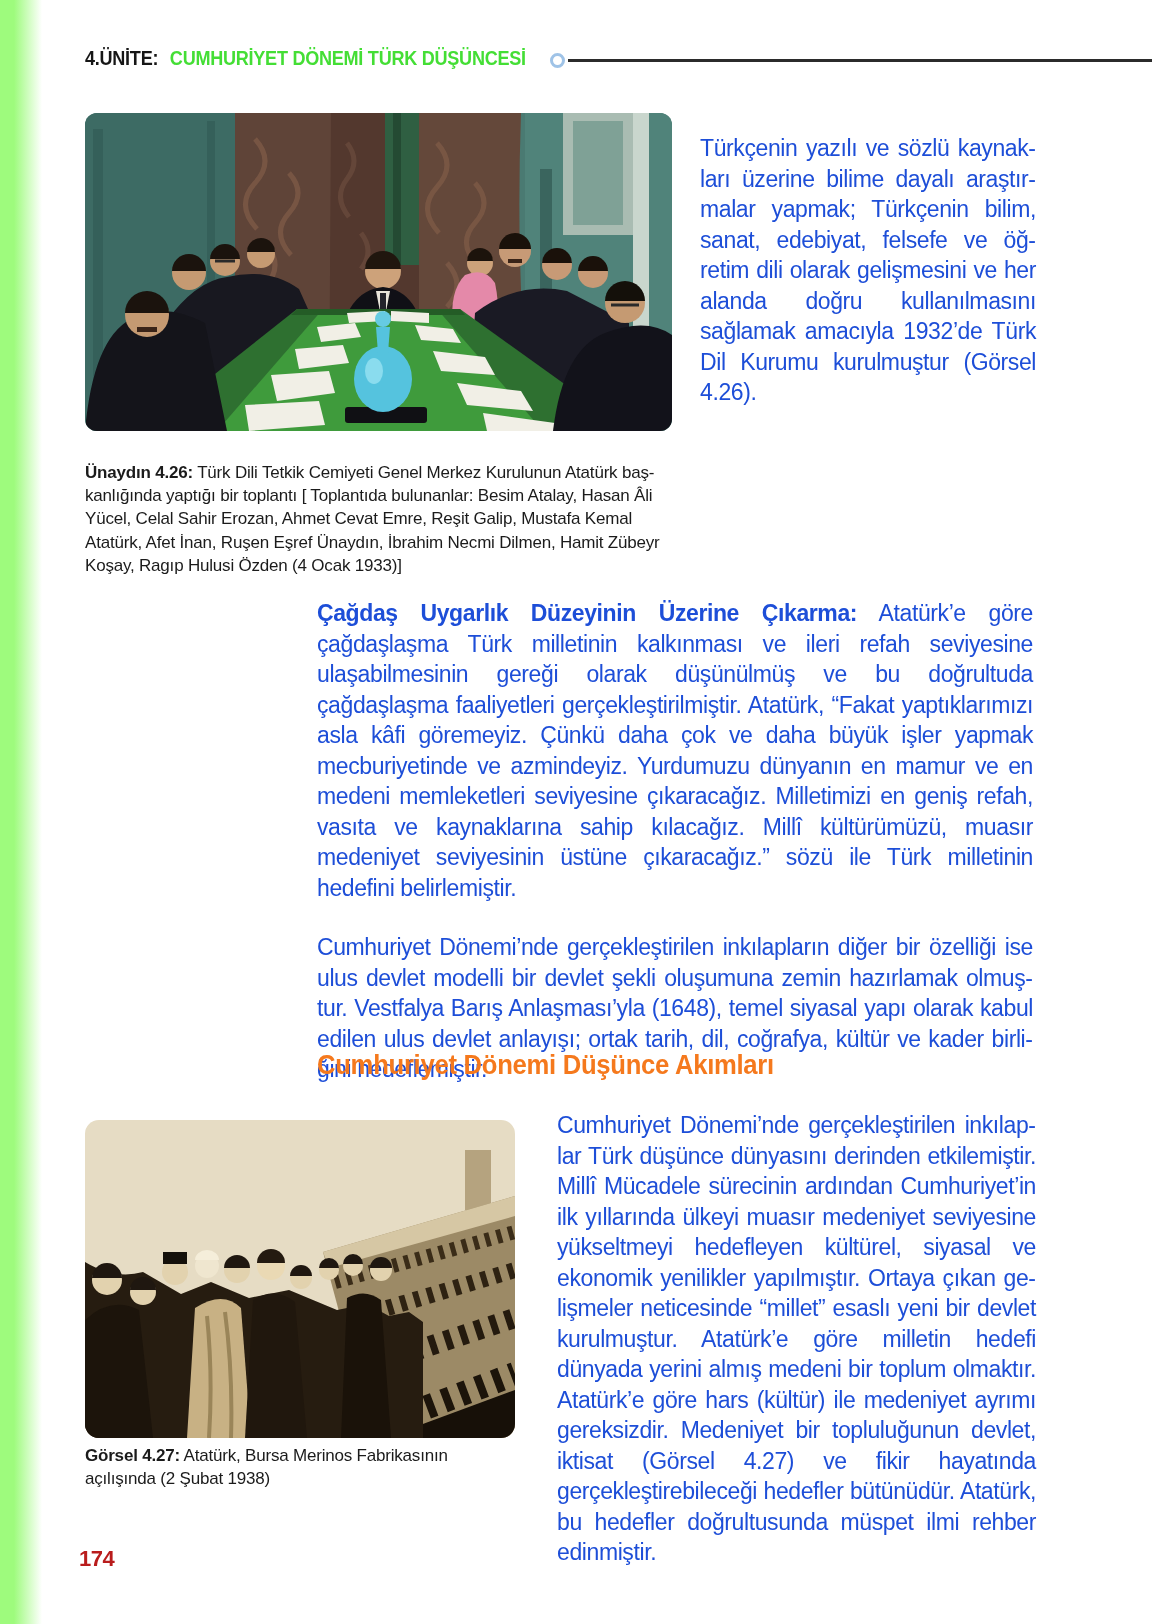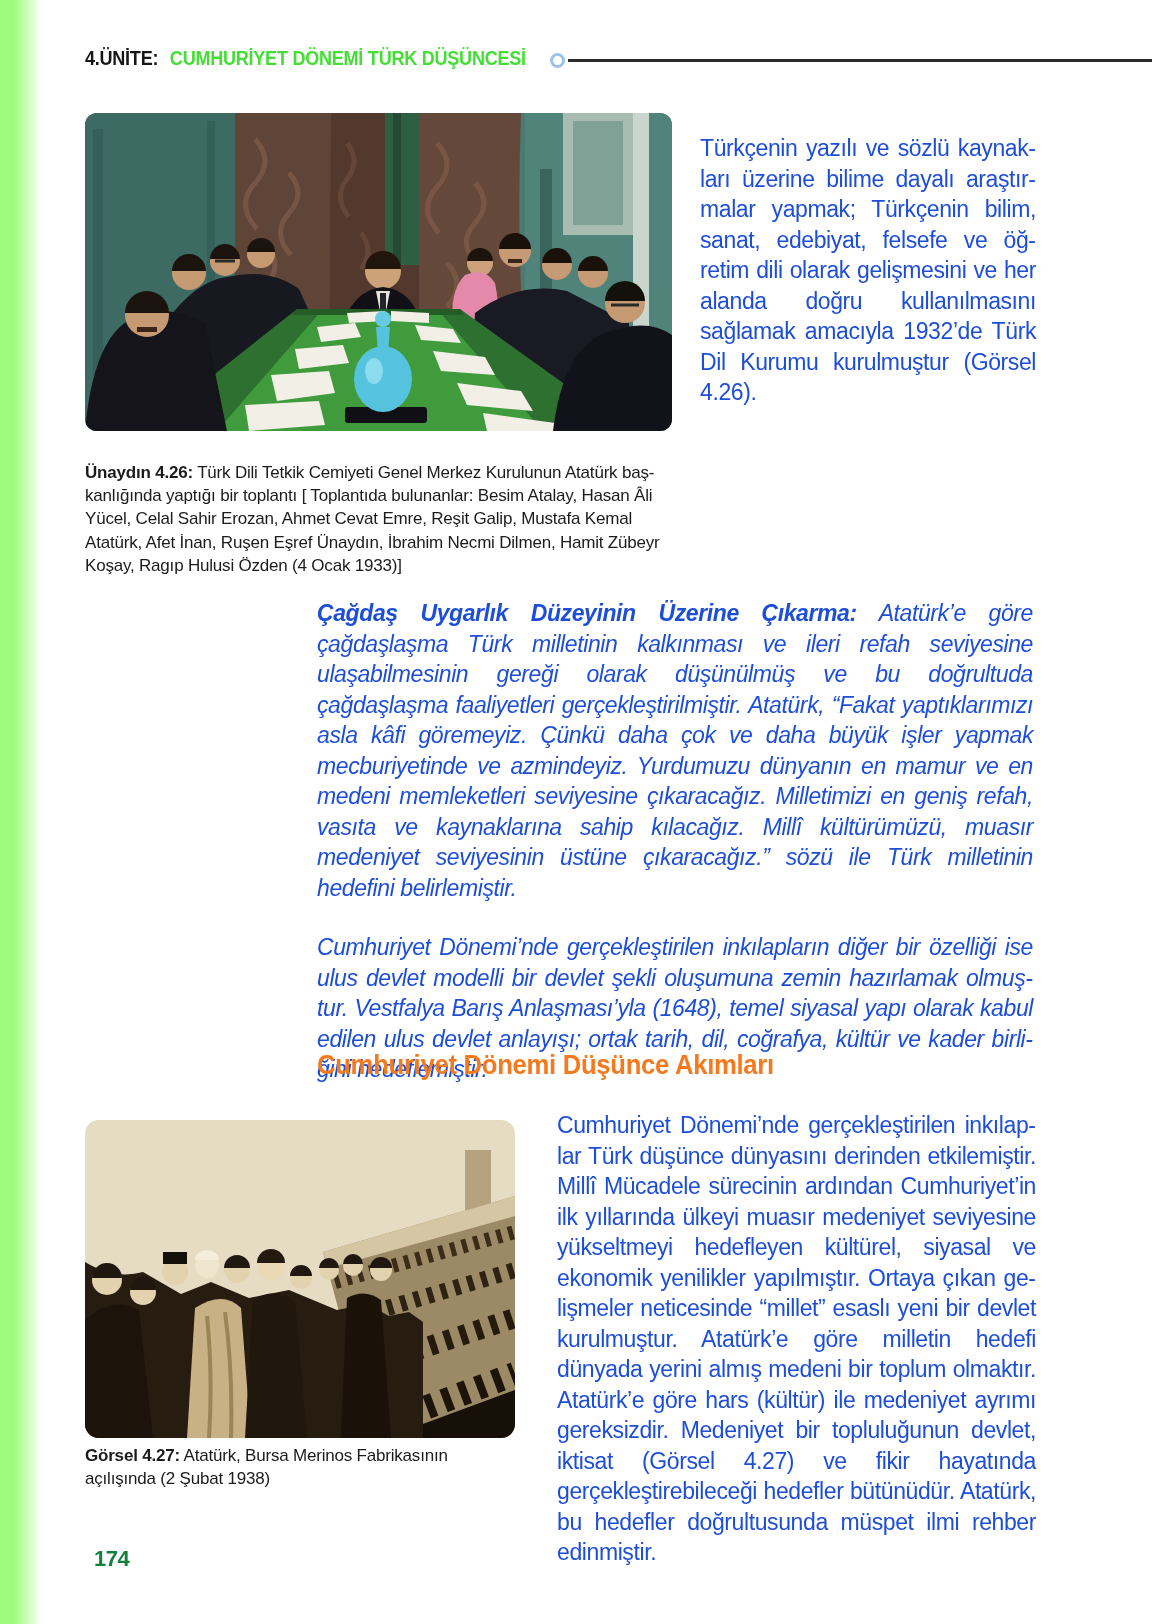--- a/index.html
+++ b/index.html
@@ -42,32 +42,32 @@
   #caption-427{left:85px;top:1427px;width:408px;}
 
   
   .bodytext{
     font-size:23px;line-height:30.5px;color:#1d4ed8;
     text-align:justify;letter-spacing:-0.4px;
     hyphens:manual;-webkit-hyphens:manual;
   }
   #intro-col{position:absolute;left:700px;top:110px;width:336px;}
   #main-col{position:absolute;left:317px;top:598px;width:716px;}
-  #main-col p{margin:0 0 29px 0;font-style:italic;}
+  #main-col p{margin:0 0 29px 0;}
   .lead-bold{font-weight:bold;}
   .section-heading{
     position:absolute;left:317px;top:1050px;white-space:nowrap;
     font-size:27px;font-weight:bold;color:var(--section-heading-orange,#F5791D);
     letter-spacing:-0.3px;transform:scaleX(0.95);transform-origin:left center;
   }
   #section-col{position:absolute;left:557px;top:1086px;width:479px;margin-top:24px;}
 
   .page-number{
-    position:absolute;left:94px;top:1546px;
-    font-size:22px;font-weight:bold;color:#15803d;letter-spacing:-0.5px;
+    position:absolute;left:79px;top:1546px;
+    font-size:22px;font-weight:bold;color:#b91c1c;letter-spacing:-0.5px;
   }
 </style>
 </head>
 <body>
 
 <div class="edge-bar"></div>
 
 <div class="unit-header">
   <span class="unit-label">4.ÜNİTE:</span>
   <span class="unit-title">CUMHURİYET DÖNEMİ TÜRK DÜŞÜNCESİ</span>

